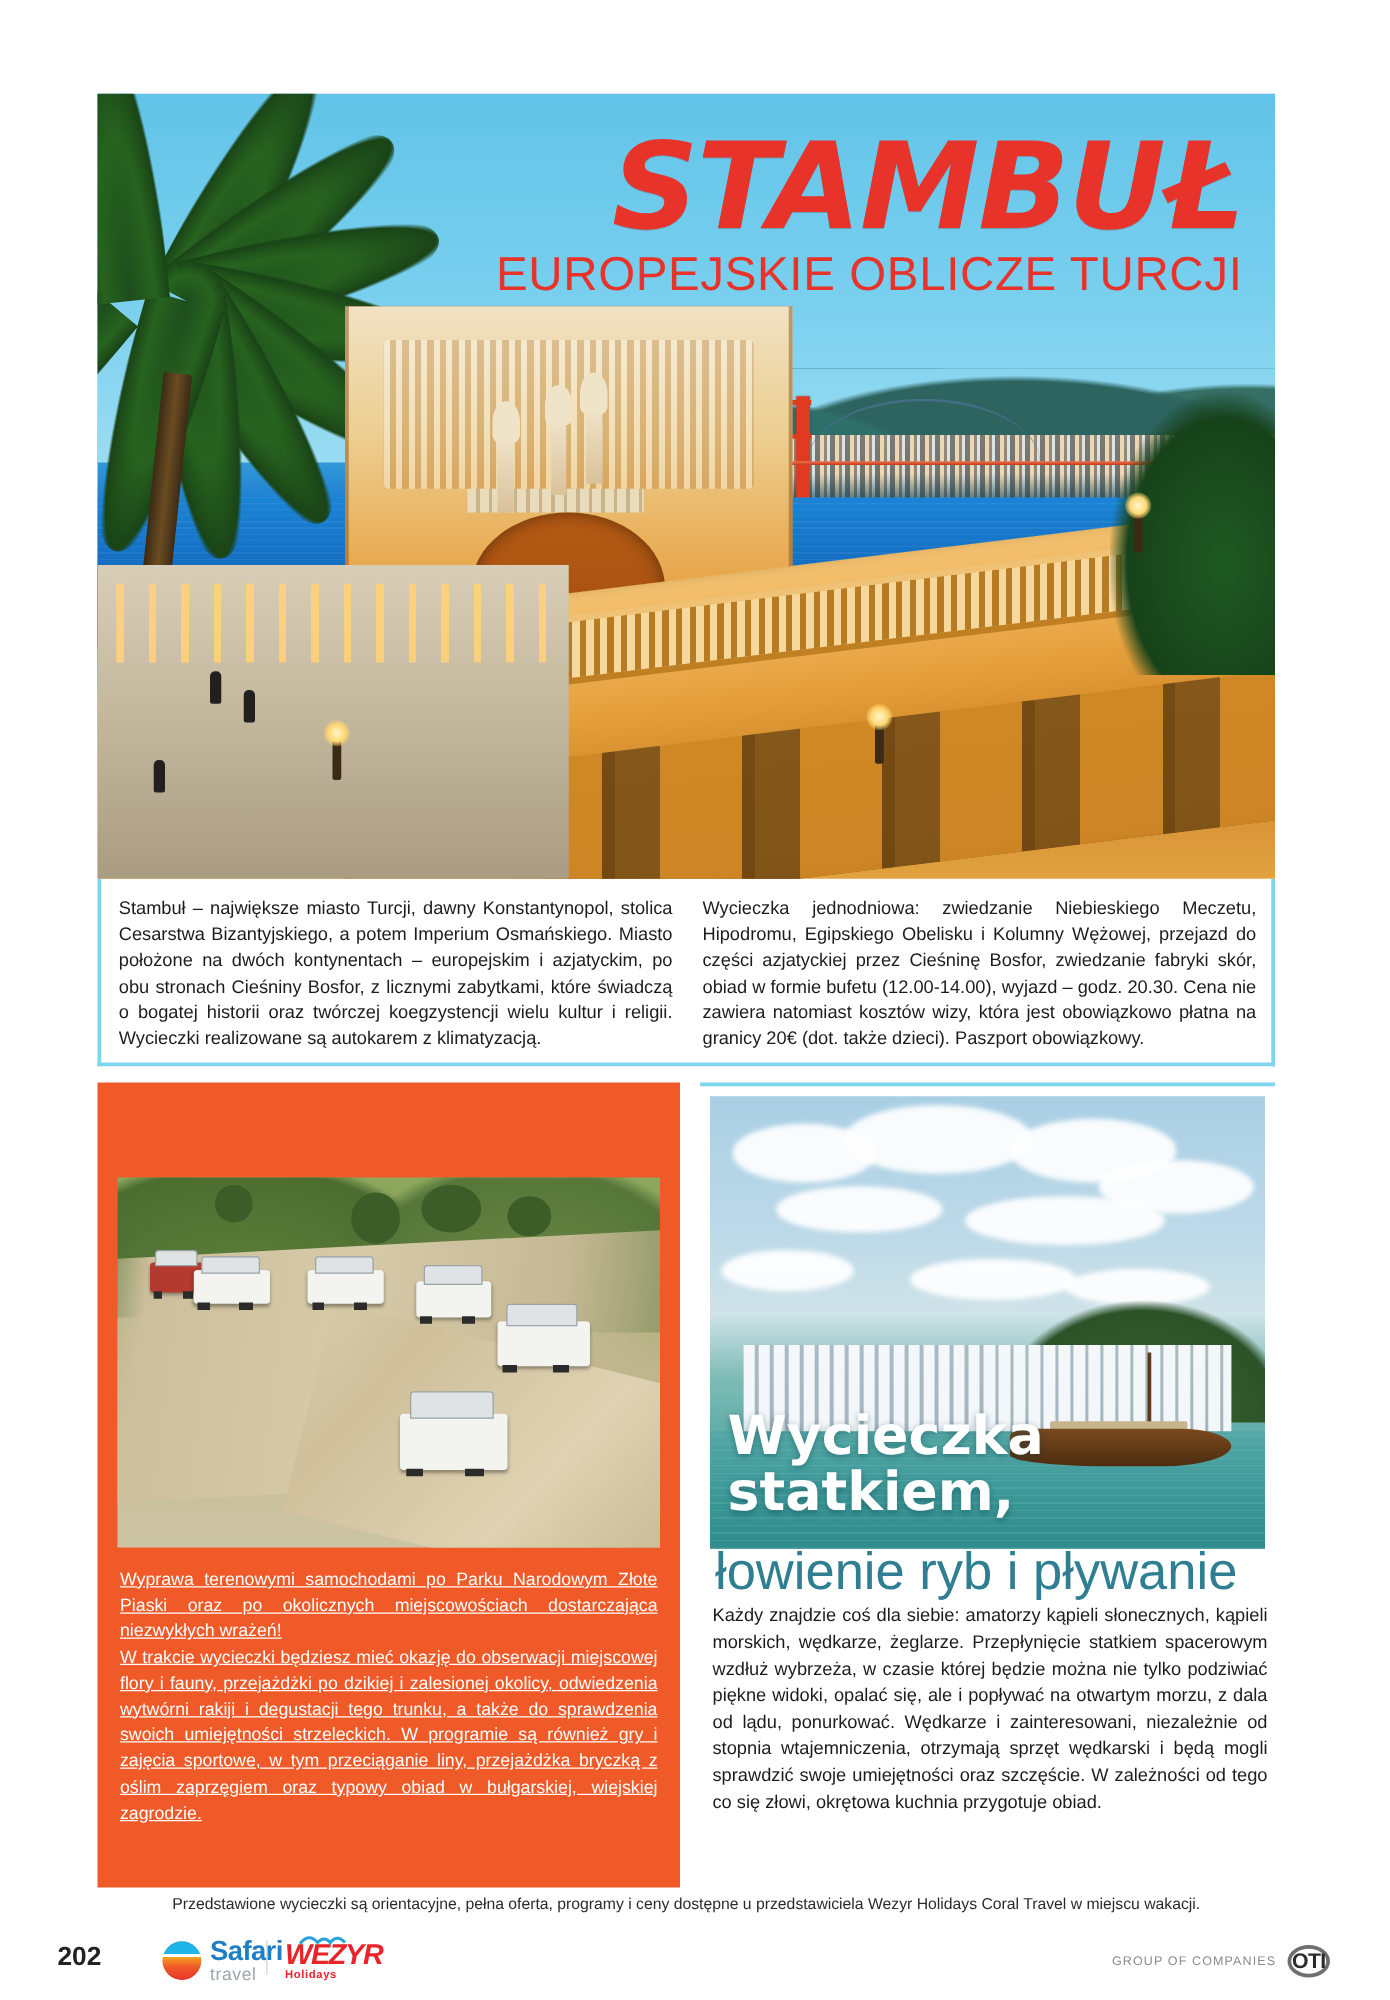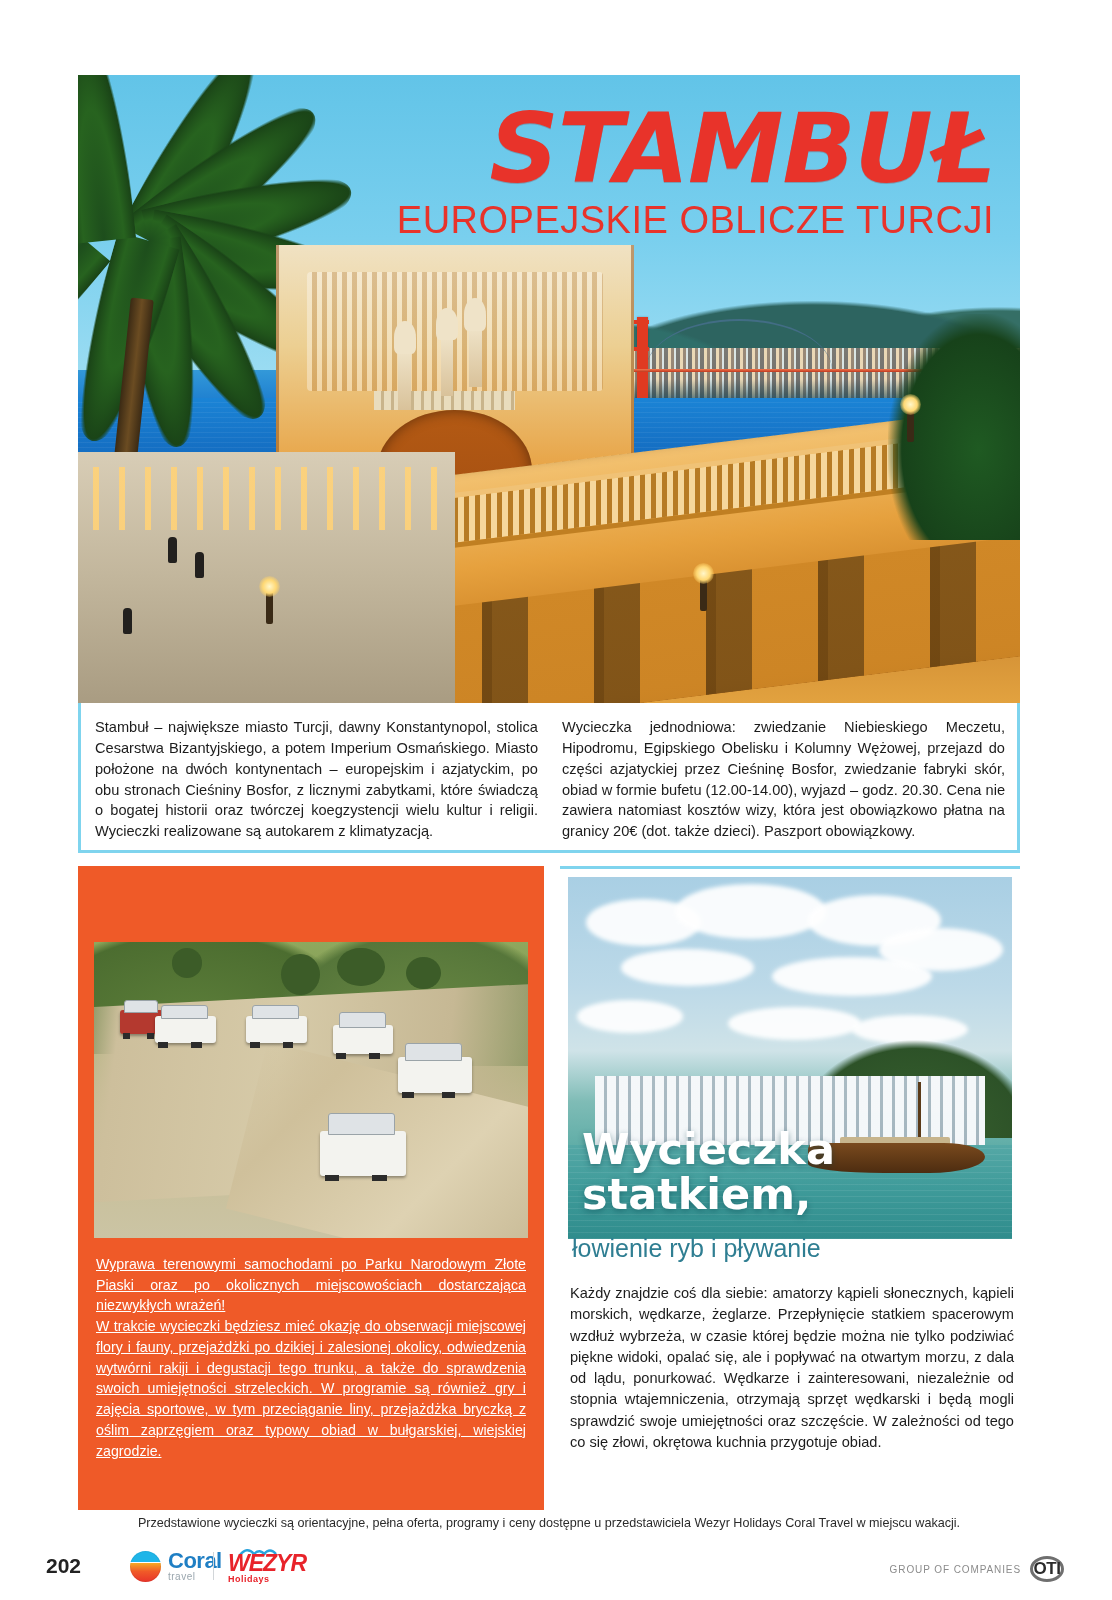--- a/index.html
+++ b/index.html
@@ -298,21 +298,21 @@
     background:#c7b58d; border-radius:2px;
   }
   .boat-title{
     position:absolute; left:22px; top:258px; z-index:4;
     color:#ffffff; font-size:43px; font-weight:bold; line-height:1.04;
     font-family:"DejaVu Sans", sans-serif;
     text-shadow:0 2px 6px rgba(0,60,70,.45);
   }
   .boat-subtitle{
     position:absolute; left:12px; top:366px; z-index:4;
-    color:#2f7e92; font-size:25px; line-height:1.05;
+    color:#2f7e92; font-size:42px; line-height:1.05;
     font-family:"Liberation Sans", sans-serif;
   }
   .boat-body{
     position:absolute; left:10px; top:414px; width:444px;
   }
   .boat-body p{
     font-size:14.6px; line-height:1.46; color:#1c1c1c; text-align:justify;
   }
 
   
@@ -328,21 +328,21 @@
   }
   .logo-coral{ position:absolute; left:130px; top:2px; display:flex; align-items:center; gap:7px; }
   .coral-mark{
     width:31px; height:31px; border-radius:50%;
     background:
       linear-gradient(#1fb5e8 0%, #1fb5e8 34%, #ffffff 34%, #ffffff 40%, #f5a623 40%, #f05a28 66%, #e8342a 100%);
     box-shadow:inset 0 0 0 1px rgba(0,0,0,.05);
   }
   .coral-txt{ line-height:1; }
   .coral-txt .c1{ font-size:22px; color:#1f7fc4; font-weight:bold; letter-spacing:-.5px; }
-  .coral-txt .c2{ font-size:10px; color:#9aa6ae; letter-spacing:.5px; }
+  .coral-txt .c2{ font-size:14px; color:#9aa6ae; letter-spacing:.5px; }
   .divider-v{ position:absolute; left:213px; top:4px; width:1px; height:28px; background:#d2d6d9; }
   .logo-wezyr{ position:absolute; left:228px; top:4px; text-align:left; line-height:1; }
   .logo-wezyr .w1{ font-size:23px; font-weight:bold; color:#e8232a; font-style:italic; letter-spacing:-1px; }
   .logo-wezyr .w2{ font-size:9px; font-weight:bold; color:#e8232a; letter-spacing:.5px; }
   .gull{
     position:absolute; left:238px; top:-2px; width:46px; height:12px;
   }
   .group-oti{
     position:absolute; right:48px; top:8px; display:flex; align-items:center; gap:9px;
   }
@@ -483,21 +483,21 @@
   </div>
 
   <div class="disclaimer">Przedstawione wycieczki są orientacyjne, pełna oferta, programy i ceny dostępne u przedstawiciela Wezyr Holidays Coral Travel w miejscu wakacji.</div>
 
   <div class="footer">
     <div class="page-no">202</div>
 
     <div class="logo-coral">
       <div class="coral-mark"></div>
       <div class="coral-txt">
-        <div class="c1">Coral</div>
+        <div class="c1">Safari</div>
         <div class="c2">travel</div>
       </div>
     </div>
 
     <div class="divider-v"></div>
 
     <svg class="gull" viewBox="0 0 46 12">
       <path d="M2 9 Q9 0 16 8 Q22 2 27 9" fill="none" stroke="#2aa3dc" stroke-width="2.4"></path>
       <path d="M26 8 Q32 1 38 8" fill="none" stroke="#2aa3dc" stroke-width="2.4"></path>
     </svg>

